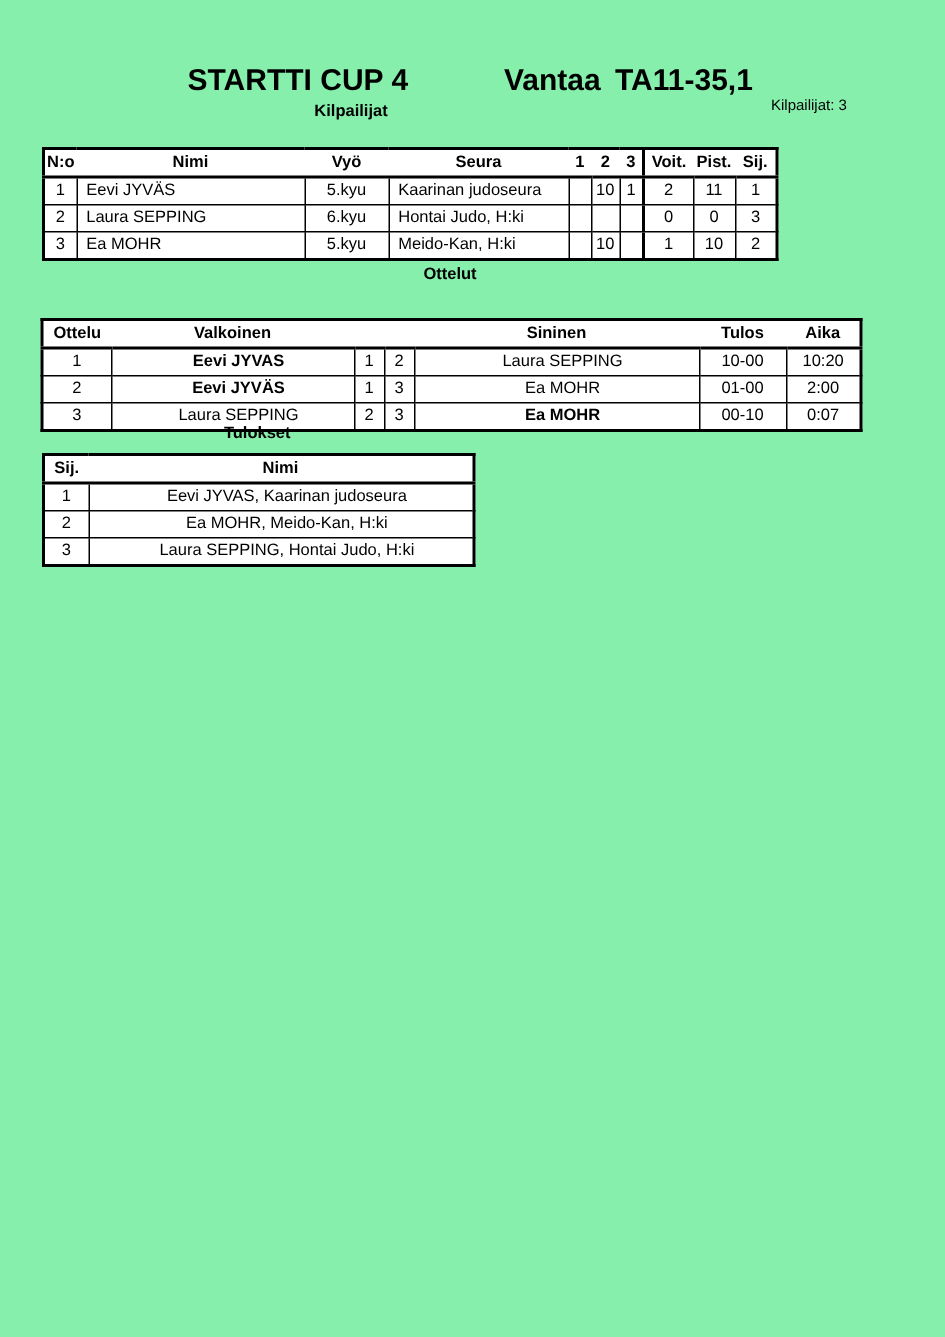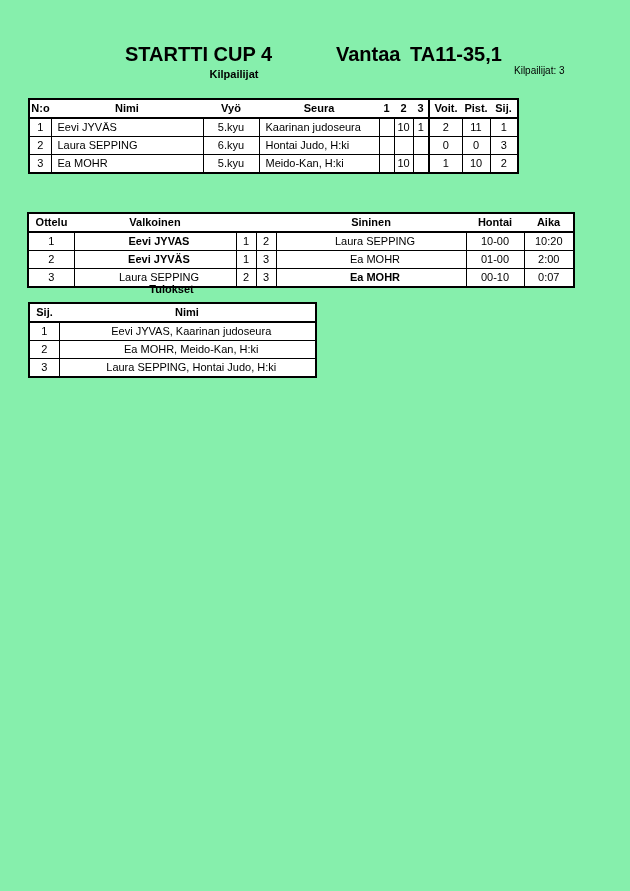--- a/index.html
+++ b/index.html
@@ -157,39 +157,40 @@
         <td></td>
         <td>10</td>
         <td></td>
         <td class="thickL">1</td>
         <td>10</td>
         <td>2</td>
       </tr>
     </tbody>
   </table>
 
+  <div class="section-title title-ottelut">Ottelut</div>
 
   <table class="sheet tbl-matches">
     <colgroup>
       <col style="width:46px">
         <col style="width:162px">
         <col style="width:20px">
         <col style="width:20px">
       <col style="width:190px">
         <col style="width:58px">
         <col style="width:50px">
     </colgroup>
     <thead>
       <tr>
         <th class="hdr-edge">Ottelu</th>
         <th>Valkoinen</th>
         <th></th>
         <th></th>
         <th>Sininen</th>
-        <th>Hontai</th>
+        <th>Tulos</th>
         <th>Aika</th>
       </tr>
     </thead>
     <tbody>
       <tr>
         <td>1</td>
         <td class="al8 bold">Eevi JYVAS</td>
         <td>1</td>
         <td>2</td>
         <td class="al8">Laura SEPPING</td>

